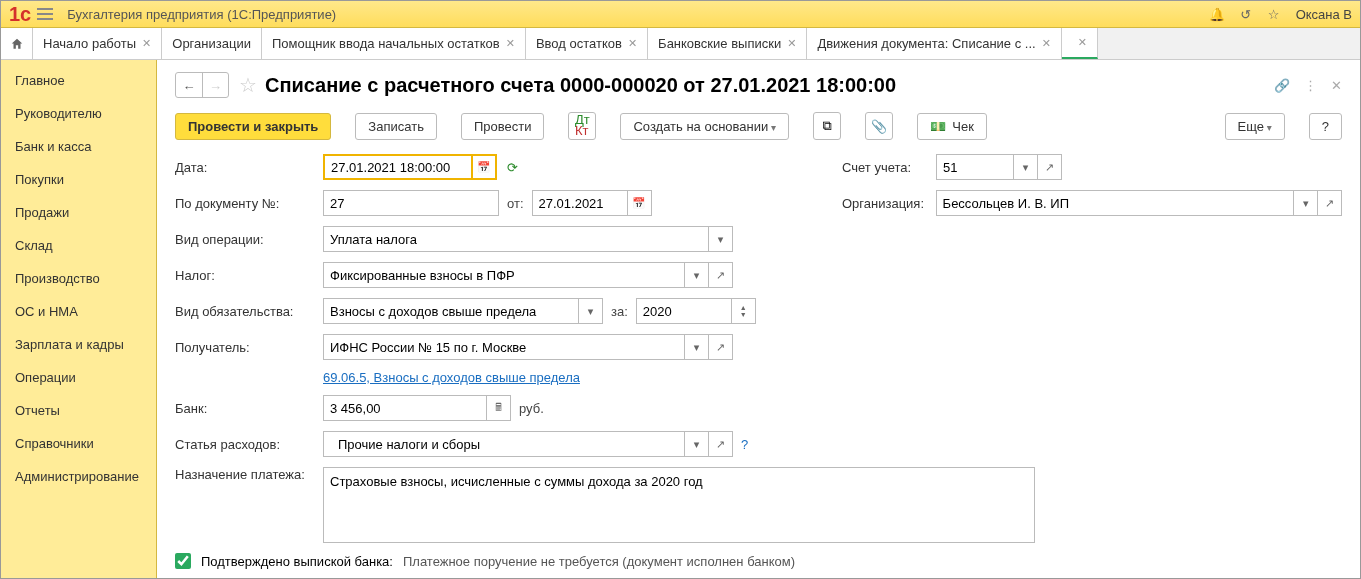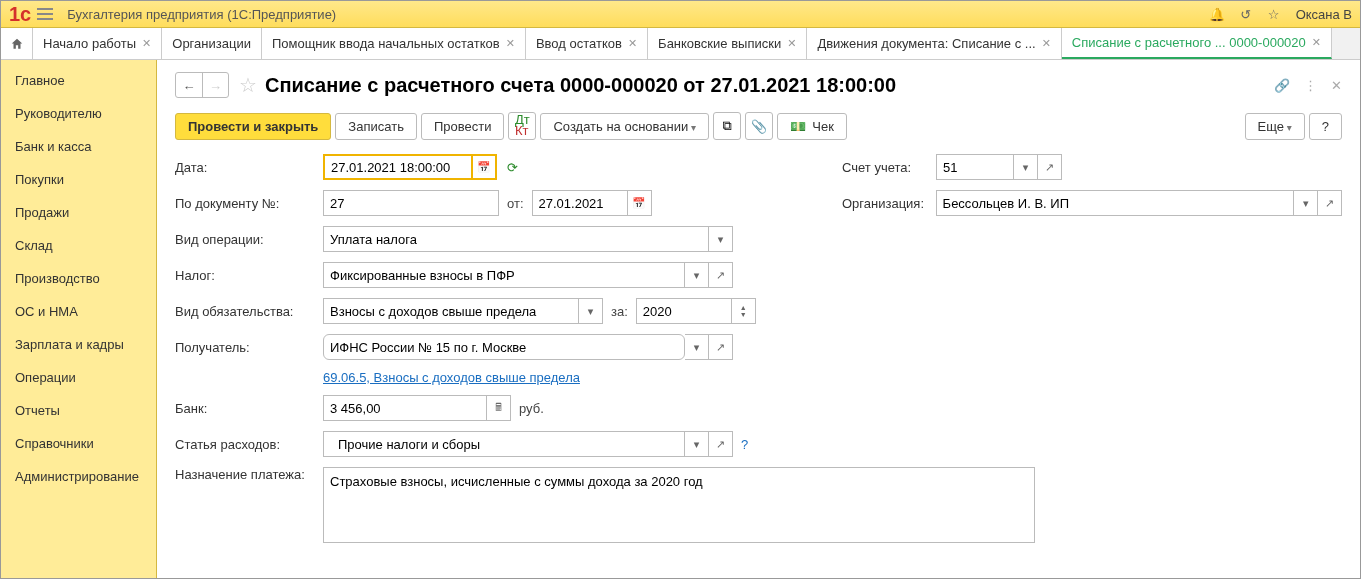--- a/index.html
+++ b/index.html
@@ -20,21 +20,21 @@
 .sidebar{width:156px;background:#ffec98;border-right:1px solid #d4b840;padding-top:4px}
 .side-item{padding:9px 14px;cursor:pointer;color:#333}
 .content{flex:1;padding:12px 18px;overflow:auto}
 .hdr{display:flex;align-items:center;margin-bottom:14px}
 .nav-btns{display:flex;border:1px solid #bbb;border-radius:3px;margin-right:10px}
 .nav-btn{width:26px;height:24px;display:flex;align-items:center;justify-content:center;color:#555}
 .nav-btn+.nav-btn{border-left:1px solid #bbb;color:#ccc}
 .star{color:#ccc;font-size:20px;margin-right:8px}
 .page-title{font-size:20px;font-weight:bold;flex:1}
 .hdr-icons{display:flex;gap:14px;color:#aaa}
-.toolbar{display:flex;align-items:center;gap:4px;margin-bottom:14px}
+.toolbar{display:flex;align-items:center;gap:24px;margin-bottom:14px}
 .btn{border:1px solid #bbb;border-radius:3px;padding:5px 12px;background:#fff;cursor:pointer;color:#333}
 .btn.primary{background:#ffdd3c;border-color:#d4b840;font-weight:bold}
 .btn.dd::after{content:" ▾";color:#777;font-size:10px}
 .ibtn{border:1px solid #bbb;border-radius:3px;width:28px;height:28px;display:flex;align-items:center;justify-content:center;cursor:pointer;background:#fff}
 .dtkt{font-size:9px;line-height:9px}
 .dtkt .d{color:#2a8a2a}.dtkt .k{color:#c03030}
 .chk-btn{display:flex;align-items:center;gap:6px}
 .spacer{flex:1}
 .form{}
 .row{display:flex;align-items:center;margin-bottom:10px}
@@ -94,21 +94,20 @@
     </div>
   <div class="tab">
       <span>Банковские выписки</span>
       <span class="tab-x">✕</span>
     </div>
   <div class="tab">
       <span>Движения документа: Списание с ...</span>
       <span class="tab-x">✕</span>
     </div>
   <div class="tab active">
-      <span>Списание с расчетного ... 0000-000020</span>
       <span class="tab-x">✕</span>
     </div>
 </div>
 
 <div class="main">
   <div class="sidebar">
     <div class="side-item">Главное</div>
     <div class="side-item">Руководителю</div>
     <div class="side-item">Банк и касса</div>
     <div class="side-item">Покупки</div>
@@ -206,21 +205,21 @@
         <input class="inp" style="width: 256px;" value="Взносы с доходов свыше предела">
         <div class="dd-btn">▾</div>
         <span class="small-lbl">за:</span>
         <input class="inp" style="width: 96px;" value="2020">
         <div class="spin-btn">
             <div style="font-size:7px;line-height:7px">▲<br>▼</div>
           </div>
       </div>
       <div class="row">
         <span class="lbl">Получатель:</span>
-        <input class="inp" style="width: 362px; border-radius: 6px;" value="ИФНС России № 15 по г. Москве">
+        <input class="inp" style="width: 362px;" value="ИФНС России № 15 по г. Москве">
         <div class="dd-btn">▾</div>
         <div class="ext-btn">↗</div>
       </div>
       <div class="row">
         <span class="lbl"></span>
         <span class="lnk">69.06.5, Взносы с доходов свыше предела</span>
       </div>
       <div class="row">
         <span class="lbl">Банк:</span>
         <input class="inp num-inp" style="width: 164px;" value="3 456,00">
@@ -231,15 +230,20 @@
         <span class="lbl">Статья расходов:</span>
         <input class="inp" style="width: 362px; padding-left: 14px;" value="Прочие налоги и сборы">
         <div class="dd-btn">▾</div>
         <div class="ext-btn">↗</div>
         <span class="help">?</span>
       </div>
       <div class="row" style="align-items:flex-start">
         <span class="lbl">Назначение платежа:</span>
         <textarea class="ta" style="">Страховые взносы, исчисленные с суммы дохода за 2020 год</textarea>
       </div>
+      <div class="cb-row">
+        <input type="checkbox" class="chk" checked="" style="">
+        <span>Подтверждено выпиской банка:</span>
+        <span style="color:#555">Платежное поручение не требуется (документ исполнен банком)</span>
+      </div>
     </div>
   </div>
 </div>
 
 </body></html>

